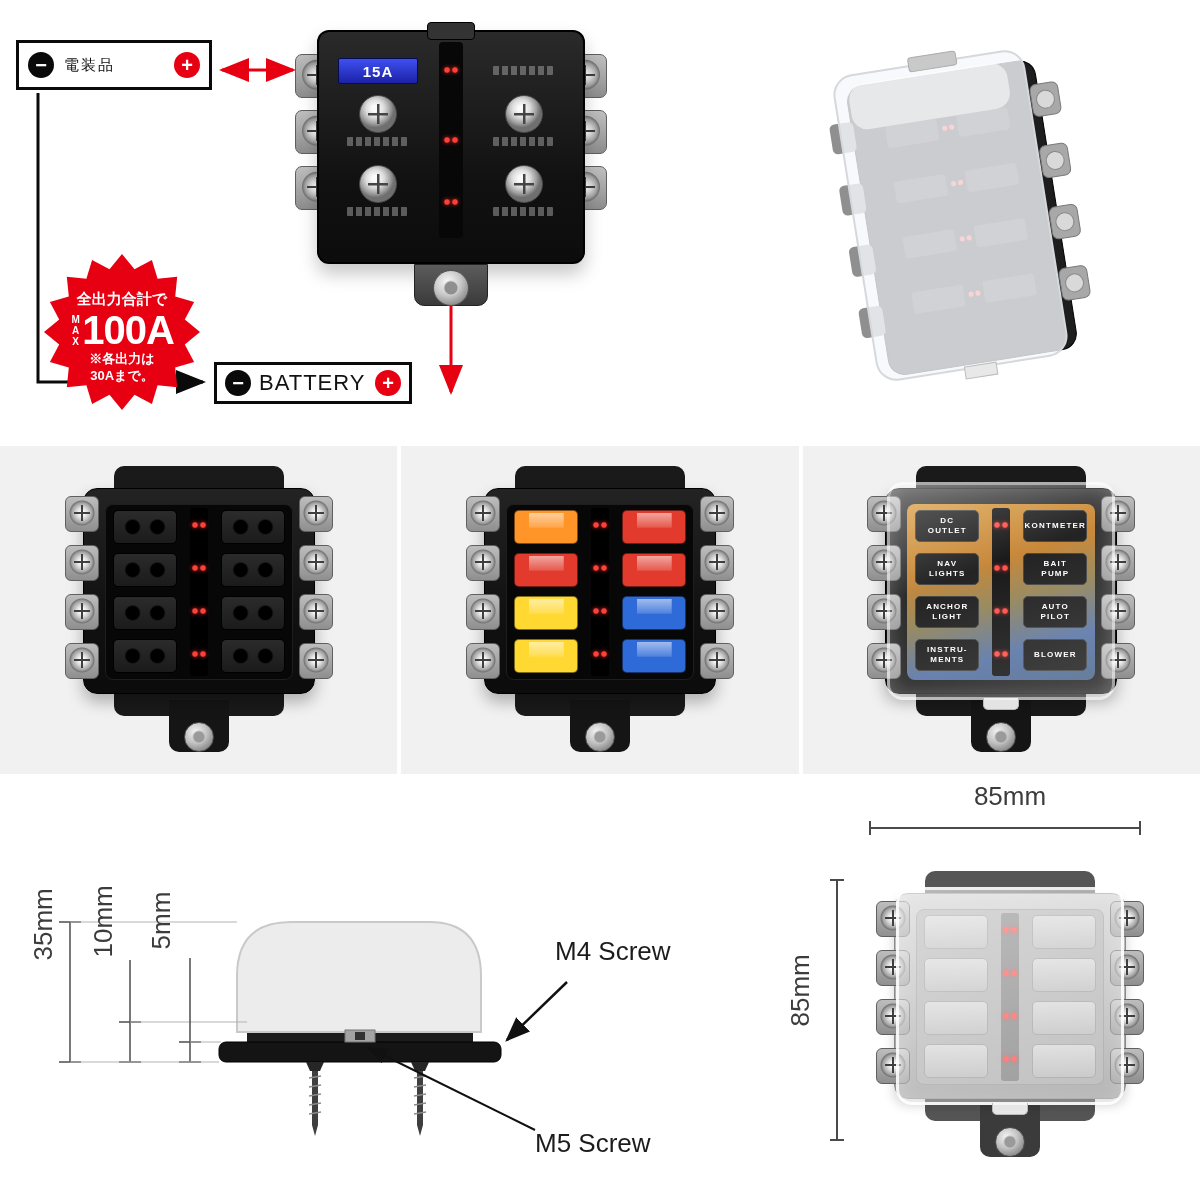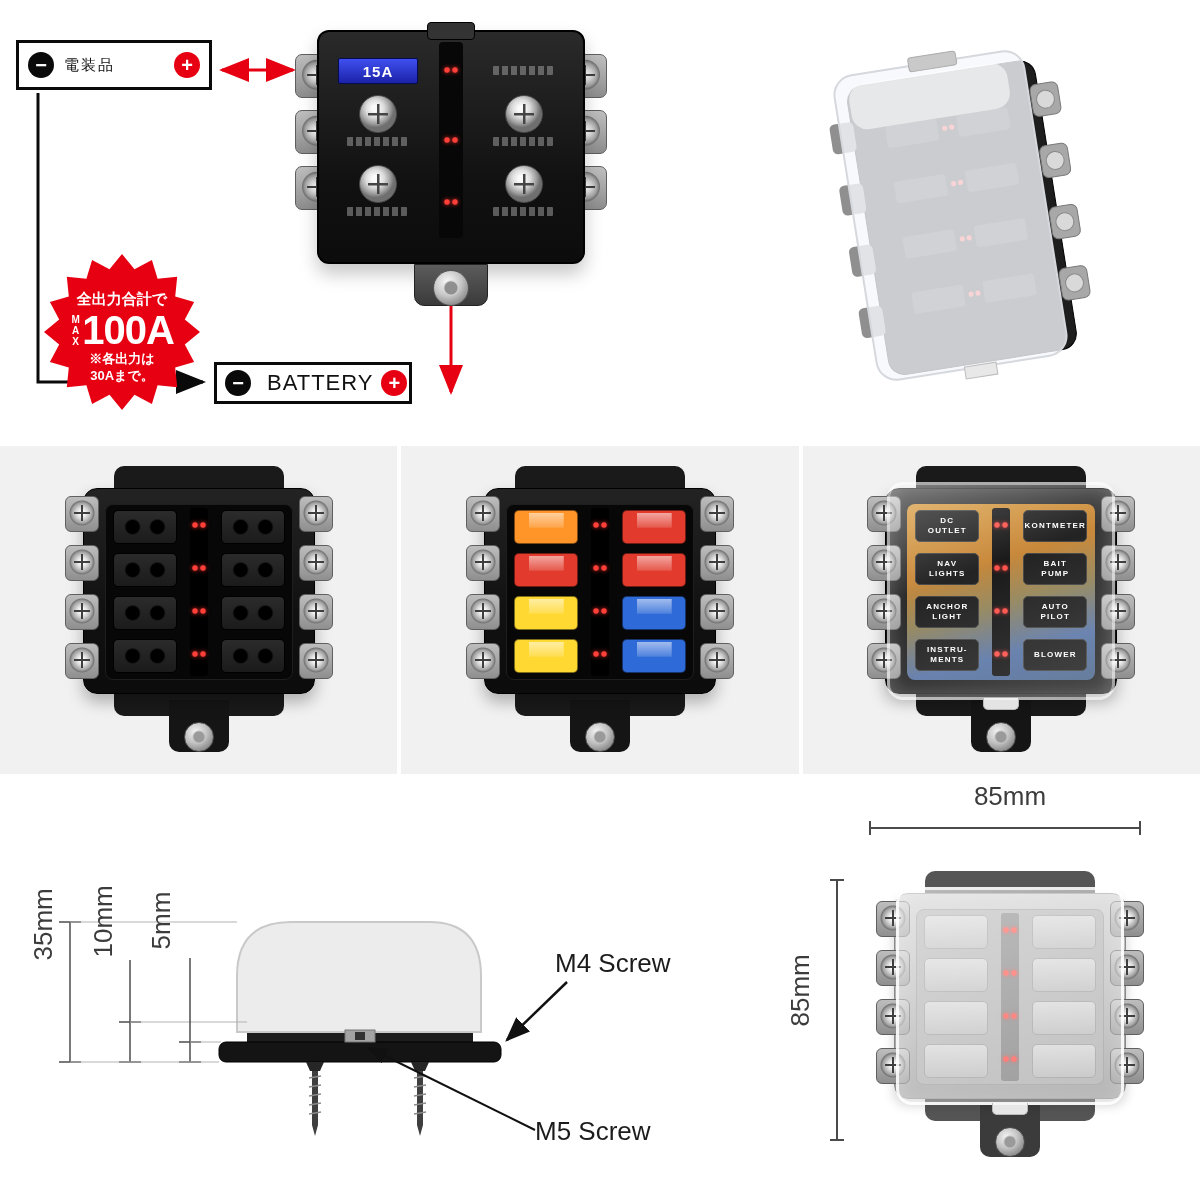--- a/index.html
+++ b/index.html
@@ -12,21 +12,21 @@
 
   .device-box{position:absolute;left:16px;top:40px;width:196px;height:50px;border:3px solid #0a0a0a;
               background:#fff;display:flex;align-items:center;gap:10px;padding:0 9px;box-sizing:border-box;}
   .battery-box{position:absolute;left:214px;top:362px;width:198px;height:42px;border:3px solid #0a0a0a;
               background:#fff;display:flex;align-items:center;gap:8px;padding:0 8px;box-sizing:border-box;}
   .circle-badge{width:26px;height:26px;border-radius:50%;background:#0a0a0a;color:#fff;
                 display:flex;align-items:center;justify-content:center;font-weight:bold;font-size:20px;line-height:1;flex:0 0 auto;}
   .circle-badge.pos{background:#e60012;}
   .push-right{margin-left:auto;}
   .device-label{font-size:15px;letter-spacing:2px;}
-  .battery-label{font-size:22px;letter-spacing:1px;font-weight:500;margin-left:8px;}
+  .battery-label{font-size:22px;letter-spacing:1px;font-weight:500;}
 
   
   .badge-wrap{position:absolute;left:40px;top:252px;width:164px;height:160px;}
   .badge-wrap svg{position:absolute;inset:0;}
   .badge-text{position:absolute;inset:0;display:flex;flex-direction:column;align-items:center;justify-content:center;
               color:#fff;text-align:center;}
   .b1{font-size:15px;font-weight:bold;margin-top:10px;}
   .b-amp{display:flex;align-items:center;justify-content:center;margin:1px 0;}
   .b-max{writing-mode:vertical-lr;text-orientation:upright;font-size:10px;font-weight:bold;line-height:1;margin-right:2px;}
   .b-val{font-size:40px;font-weight:800;letter-spacing:-1px;line-height:1;}
@@ -133,21 +133,21 @@
   .v-gray .slot-gray{background:linear-gradient(#d2d2d2,#b6b6b6);border:1px solid #949494;}
   .v-gray .fbt-cover{border-color:rgba(255,255,255,.85);background:linear-gradient(160deg,rgba(255,255,255,.55),rgba(255,255,255,.25));}
 
   
   .bottom-section{position:absolute;left:0;top:775px;width:1200px;height:425px;}
   .dim-side{position:absolute;left:15px;top:65px;width:720px;height:350px;}
   .dim-side svg{position:absolute;inset:0;}
   .rot-label{position:absolute;width:70px;text-align:center;transform:rotate(-90deg);font-size:26px;color:#3c3c3c;}
   .l35{left:-7px;top:70px}.l10{left:53px;top:67px}.l5{left:111px;top:65px}
   .screw-label{position:absolute;font-size:26px;color:#1c1c1c;}
-  .lm4{left:540px;top:108px}.lm5{left:520px;top:276px}
+  .lm4{left:540px;top:96px}.lm5{left:520px;top:288px}
 
   .dim-top{position:absolute;left:760px;top:0;width:440px;height:425px;}
   .dt-wlabel{position:absolute;left:120px;top:6px;width:260px;text-align:center;font-size:26px;color:#3c3c3c;}
   .dt-hlabel{left:5px;top:201px;}
   .dt-hline{position:absolute;left:110px;top:52px;width:270px;border-top:2px solid #4a4a4a;}
   .dt-vline{position:absolute;left:76px;top:105px;height:260px;border-left:2px solid #4a4a4a;}
   .tick-v{position:absolute;width:2px;height:14px;background:#4a4a4a;}
   .tick-h{position:absolute;width:14px;height:2px;background:#4a4a4a;}
   .tv1{left:109px;top:46px}.tv2{left:379px;top:46px}
   .th1{left:70px;top:104px}.th2{left:70px;top:364px}

